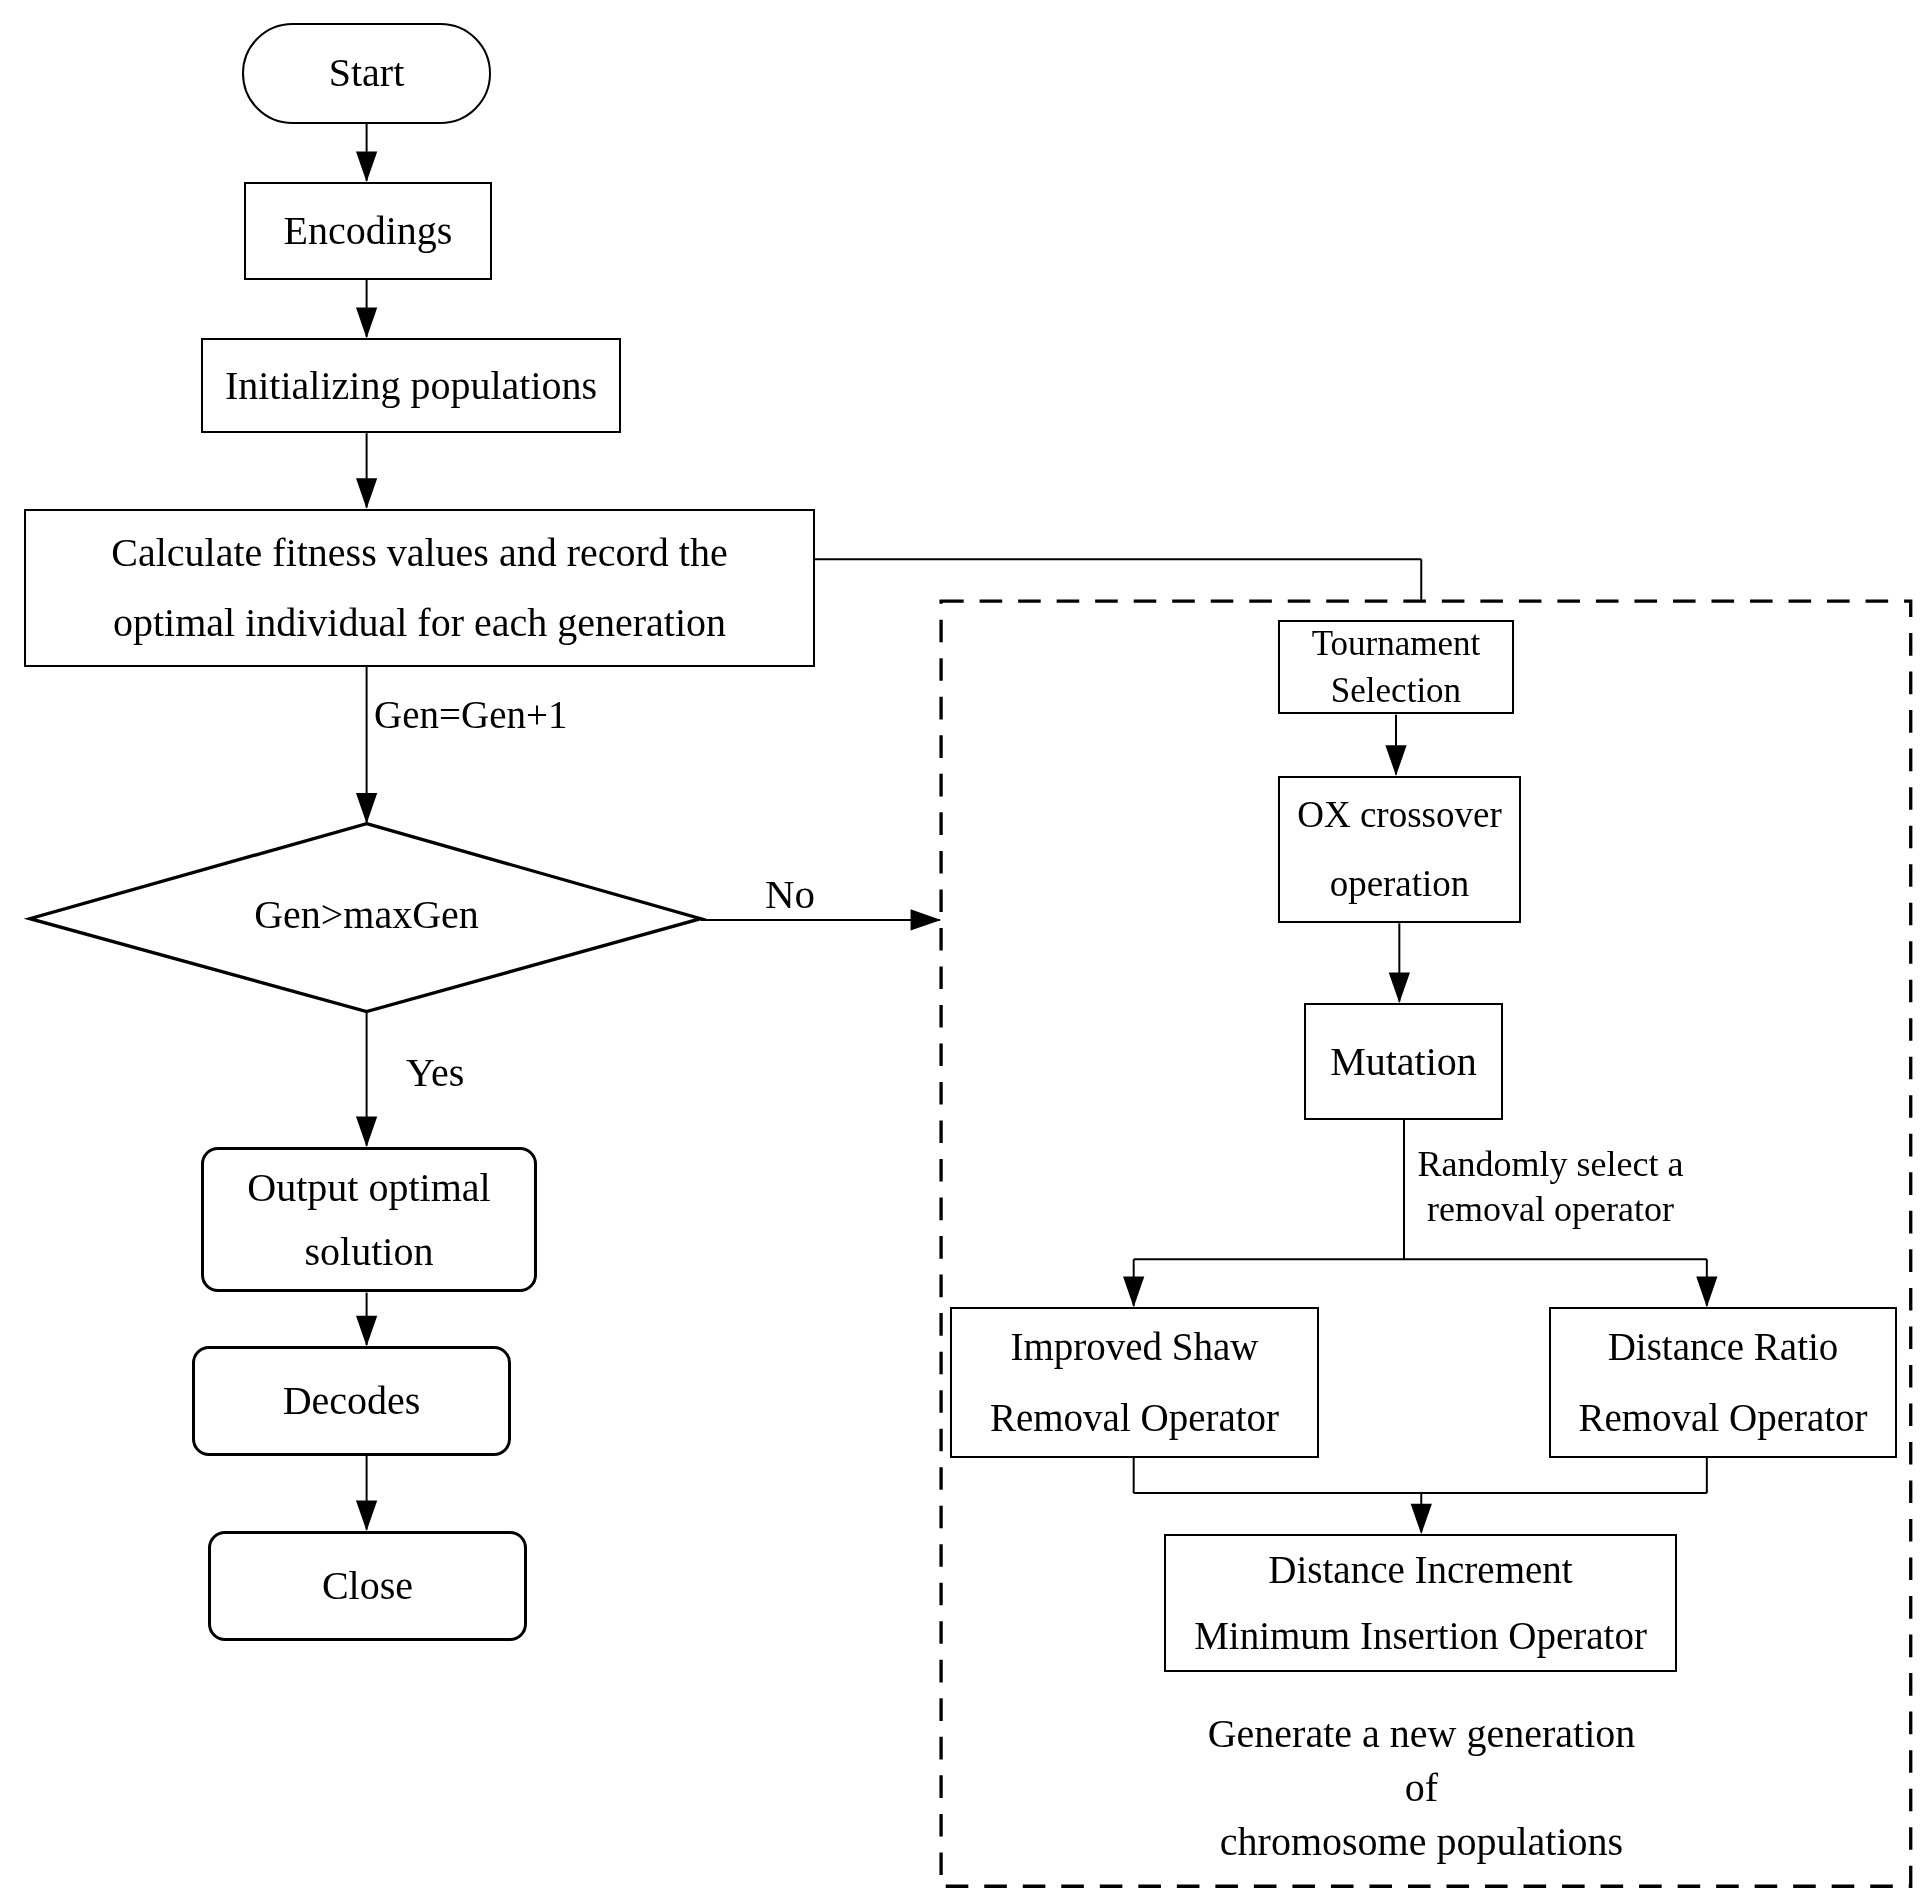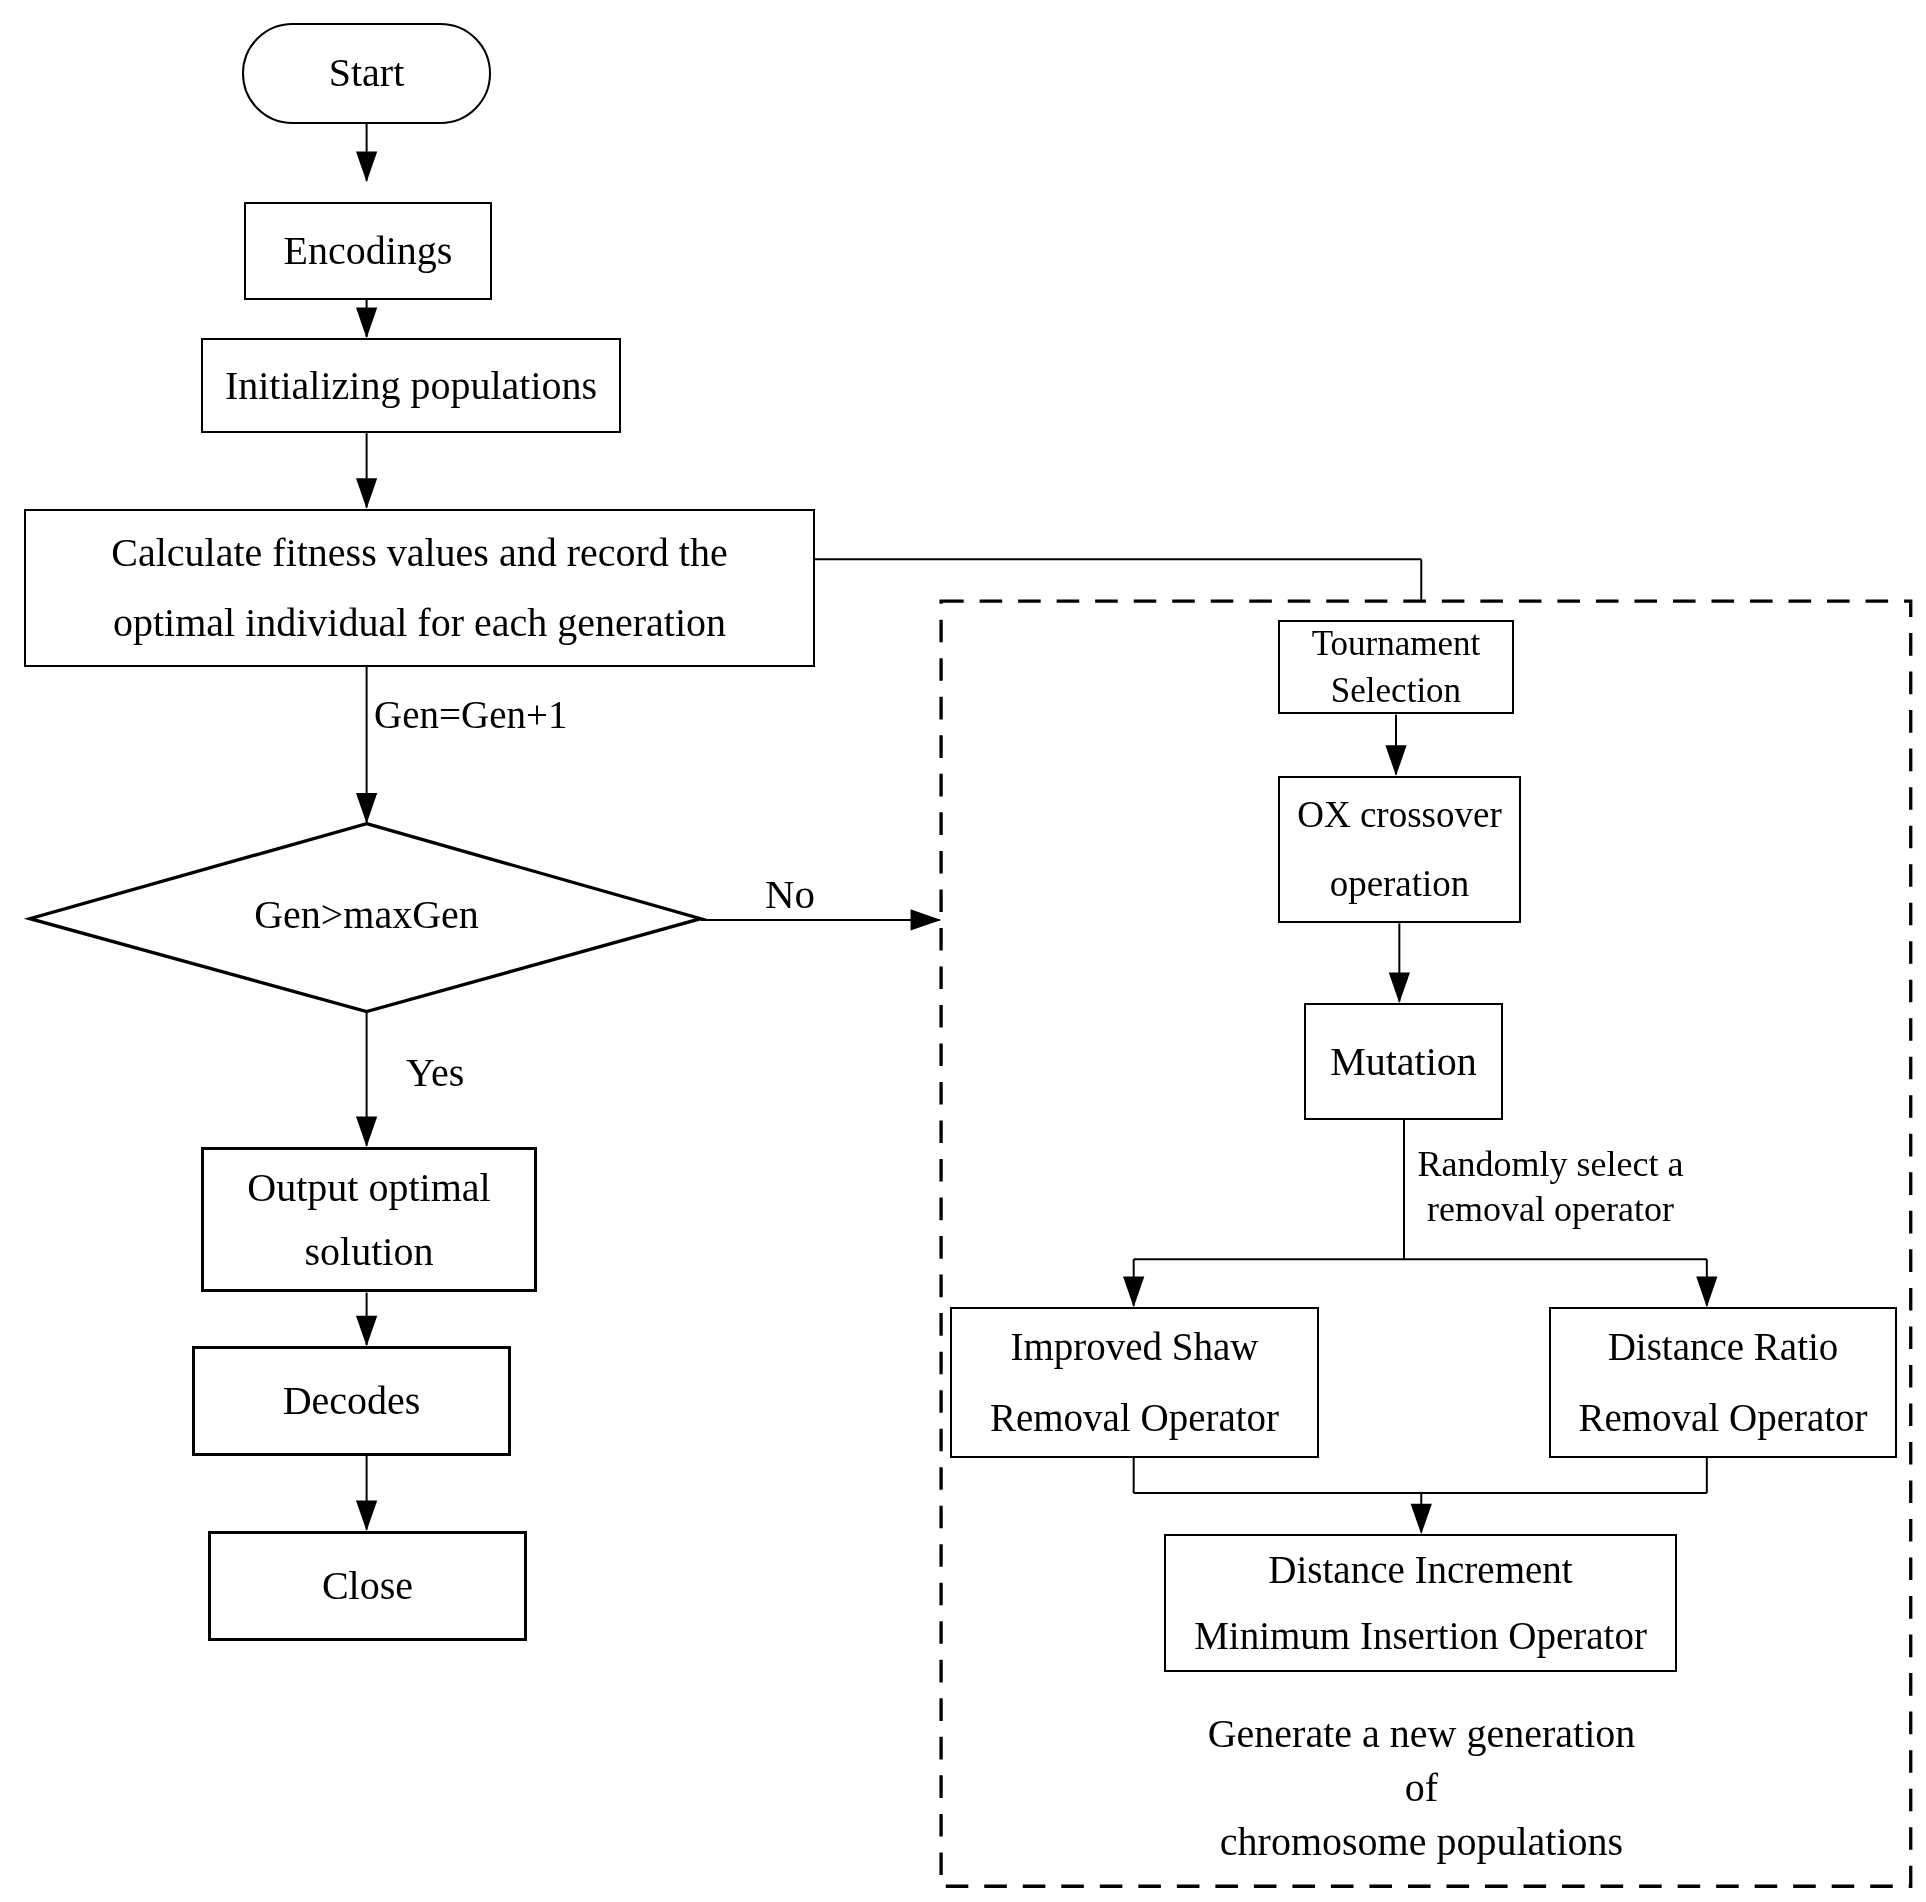--- a/index.html
+++ b/index.html
@@ -28,32 +28,32 @@
     justify-content: center;
     text-align: center;
     white-space: pre-line;
     font-size: 40px;
     line-height: 1.7;
     background: #ffffff;
     box-sizing: border-box;
     border: 2px solid #000000;
   }
   .stadium { border-radius: 53px; }
-  .bold-border { border-width: 3.3px; }
+  .bold-border { border-width: 3.3px; border-radius: 17px; }
   .free-label {
     position: absolute;
     white-space: pre-line;
     font-size: 40px;
     line-height: 1.25;
     background: transparent;
   }
   .centered { text-align: center; }
   
   #node-start        { left: 242px;  top: 22.6px;   width: 249px; height: 101px; }
-  #node-encodings    { left: 244px;  top: 182px;  width: 248px; height: 98px; margin-top: 20px; }
+  #node-encodings    { left: 244px;  top: 182px;  width: 248px; height: 98px; }
   #node-init         { left: 157px;  top: 338px;  width: 420px; height: 95px; margin-left: 44px; }
   #node-fitness      { left: 24px;   top: 509px;  width: 791px; height: 158px; line-height: 1.75; }
   #node-output       { left: 201px;  top: 1147px; width: 336px; height: 145px; line-height: 1.6; }
   #node-decodes      { left: 192px;  top: 1346px; width: 319px; height: 110px; }
   #node-close        { left: 208px;  top: 1531px; width: 319px; height: 110px; }
   #node-tournament   { left: 1278px; top: 620px;  width: 236px; height: 94px; font-size: 35px; line-height: 1.35; }
   #node-ox           { left: 1278px; top: 776px; width: 243px; height: 147px; font-size: 37px; line-height: 1.85; }
   #node-mutation     { left: 1304px; top: 1003px; width: 199px; height: 117px; border-width: 2.7px; }
   #node-shaw         { left: 950px; top: 1307px; width: 369px; height: 151px; font-size: 39px; line-height: 1.8; }
   #node-ratio        { left: 1533px; top: 1307px; width: 348px; height: 151px; font-size: 39px; line-height: 1.8; margin-left: 16px; }

